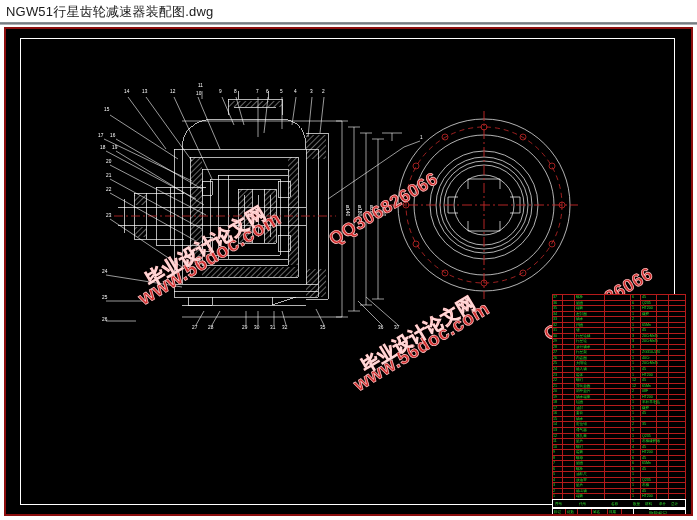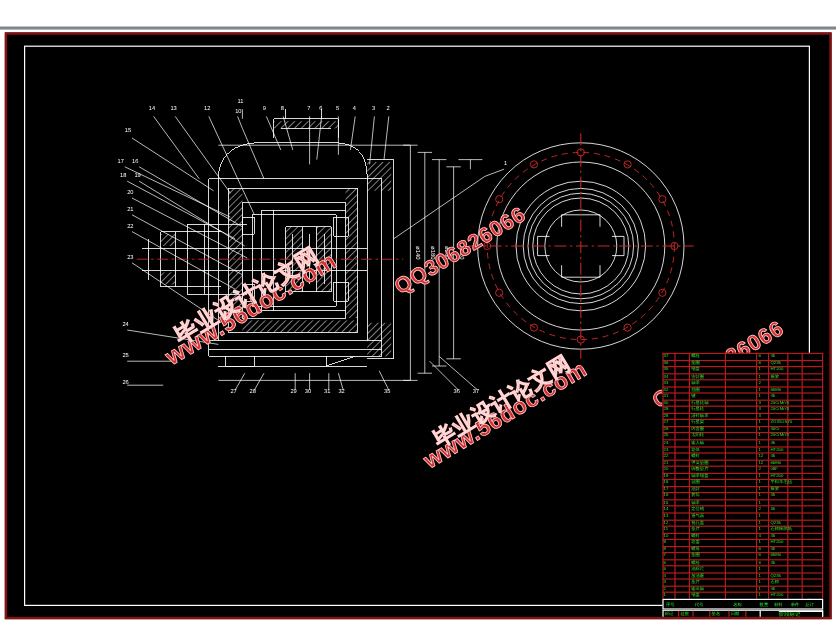--- a/index.html
+++ b/index.html
@@ -76,20 +76,23 @@
   .ttxt{position:absolute;color:#2fe02f;font-size:4px;line-height:4.5px;
       font-family:"Liberation Sans",sans-serif;white-space:nowrap;
       transform:scale(.9);transform-origin:left top;}
   .ttxt.big{font-size:5px;line-height:5px;}
 </style>
 </head>
 <body>
 
 <div id="app">
 
+  <div id="titlebar">
+    <span class="tb-text">NGW51行星齿轮减速器装配图.dwg</span>
+  </div>
   <div id="tb-rule"></div>
 
   <div id="redframe">
     <div id="redframe-inner-glow"></div>
   </div>
 
   <div id="canvas">
 
     <div id="dwgframe"></div>
 

